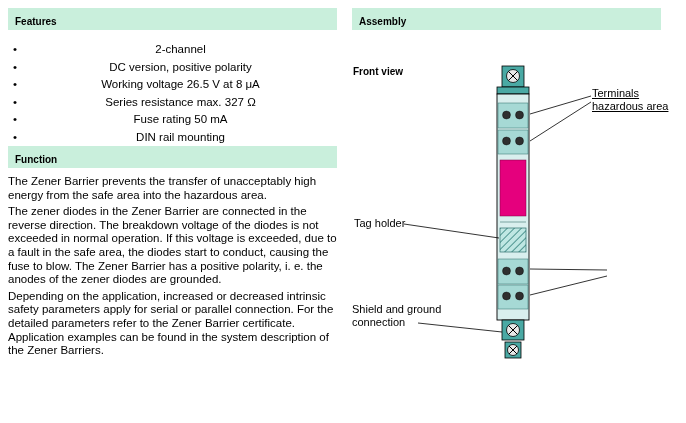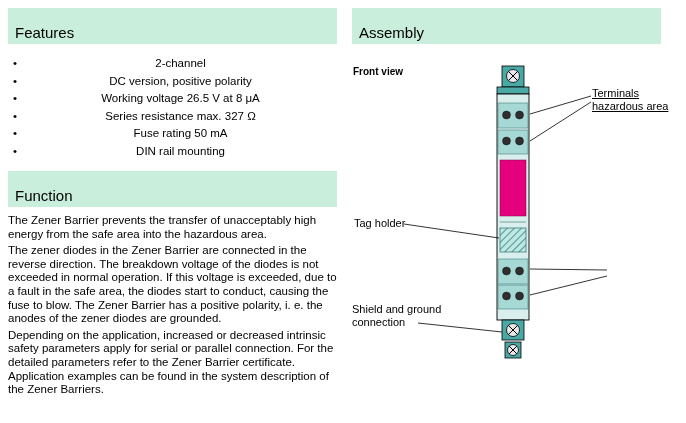--- a/index.html
+++ b/index.html
@@ -8,30 +8,30 @@
     width: 686px; height: 423px;
     position: relative; overflow: hidden;
     font-family: "Liberation Sans", "DejaVu Sans", sans-serif;
     color: #000; font-size: 11.5px;
   }
   .col-left  { position: absolute; left: 8px;  top: 8px; width: 329px; }
   .col-right { position: absolute; left: 352px; top: 8px; width: 334px; height: 412px; }
 
   .section-header {
     background: var(--section-header-bg, #c9efdc);
-    font-weight: normal; font-size: 15px;
-    padding: 16px 7px 3px 7px;
+    font-weight: bold; font-size: 10px;
+    padding: 8px 7px 3px 7px;
   }
   .col-right > .section-header { width: 309px; }
 
   .features-list { list-style: none; margin: 11px 0 0 3px; }
   .features-list li { position: relative; padding-left: 13px; line-height: 17.5px; text-align: center; }
   .features-list li::before { content: "•"; position: absolute; left: 2px; top: 0; }
 
-  .function-header { margin-top: 11px; }
+  .function-header { }
   .function-body { margin-top: 7px; }
   .function-body p { line-height: 13.6px; margin-bottom: 3px; }
 
   .front-view-label { position: absolute; left: 1px; top: 58px; font-weight: bold; font-size: 10px; }
 
   .callout { position: absolute; font-size: 11px; line-height: 12.5px; }
   .callout.terminals-hazardous { left: 240px; top: 79px;  width: 78px; text-decoration: underline; }
   .callout.tag-holder          { left: 2px;   top: 209px; width: 80px; }
   .callout.terminals-safe      { left: 257px; top: 253px; width: 62px; }
   .callout.shield-ground       { left: 0px;   top: 295px; width: 96px; }

